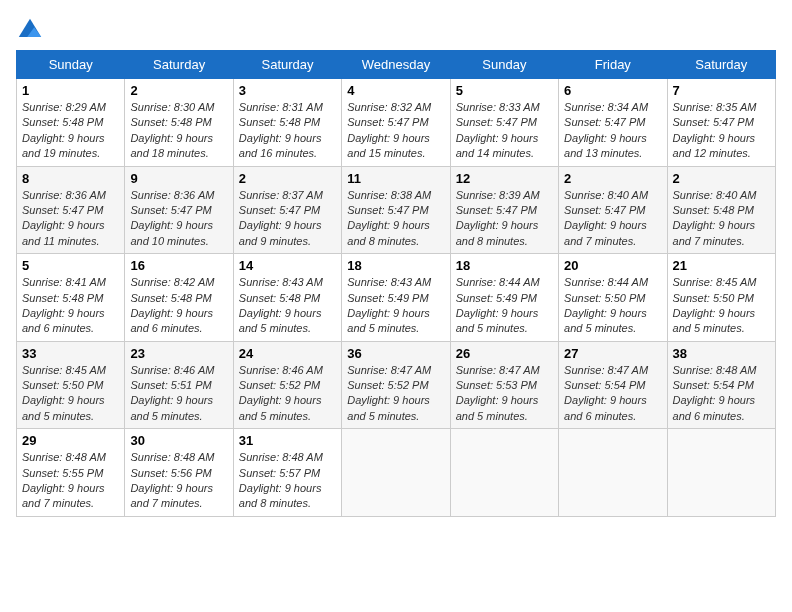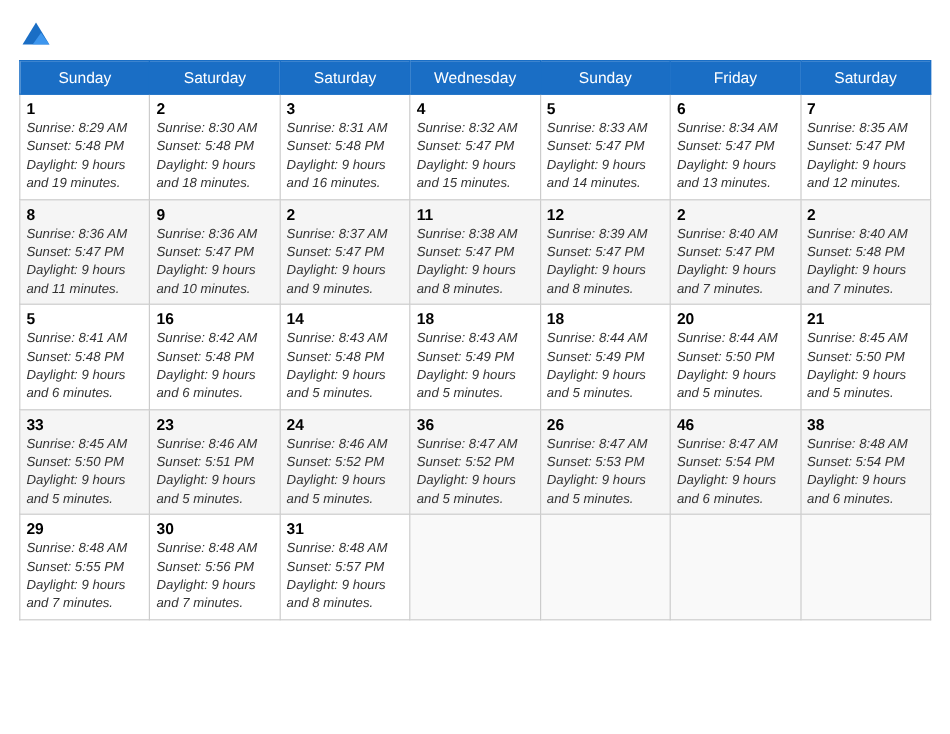--- a/index.html
+++ b/index.html
@@ -323,21 +323,21 @@
       </td>
         <td>
         <span class="day-num">26</span>
         <div class="day-detail">
           Sunrise: 8:47 AM<br>
           Sunset: 5:53 PM<br>
           Daylight: 9 hours and 5 minutes.
         </div>
       </td>
         <td>
-        <span class="day-num">46</span>
+        <span class="day-num">27</span>
         <div class="day-detail">
           Sunrise: 8:47 AM<br>
           Sunset: 5:54 PM<br>
           Daylight: 9 hours and 6 minutes.
         </div>
       </td>
         <td>
         <span class="day-num">38</span>
         <div class="day-detail">
           Sunrise: 8:48 AM<br>

